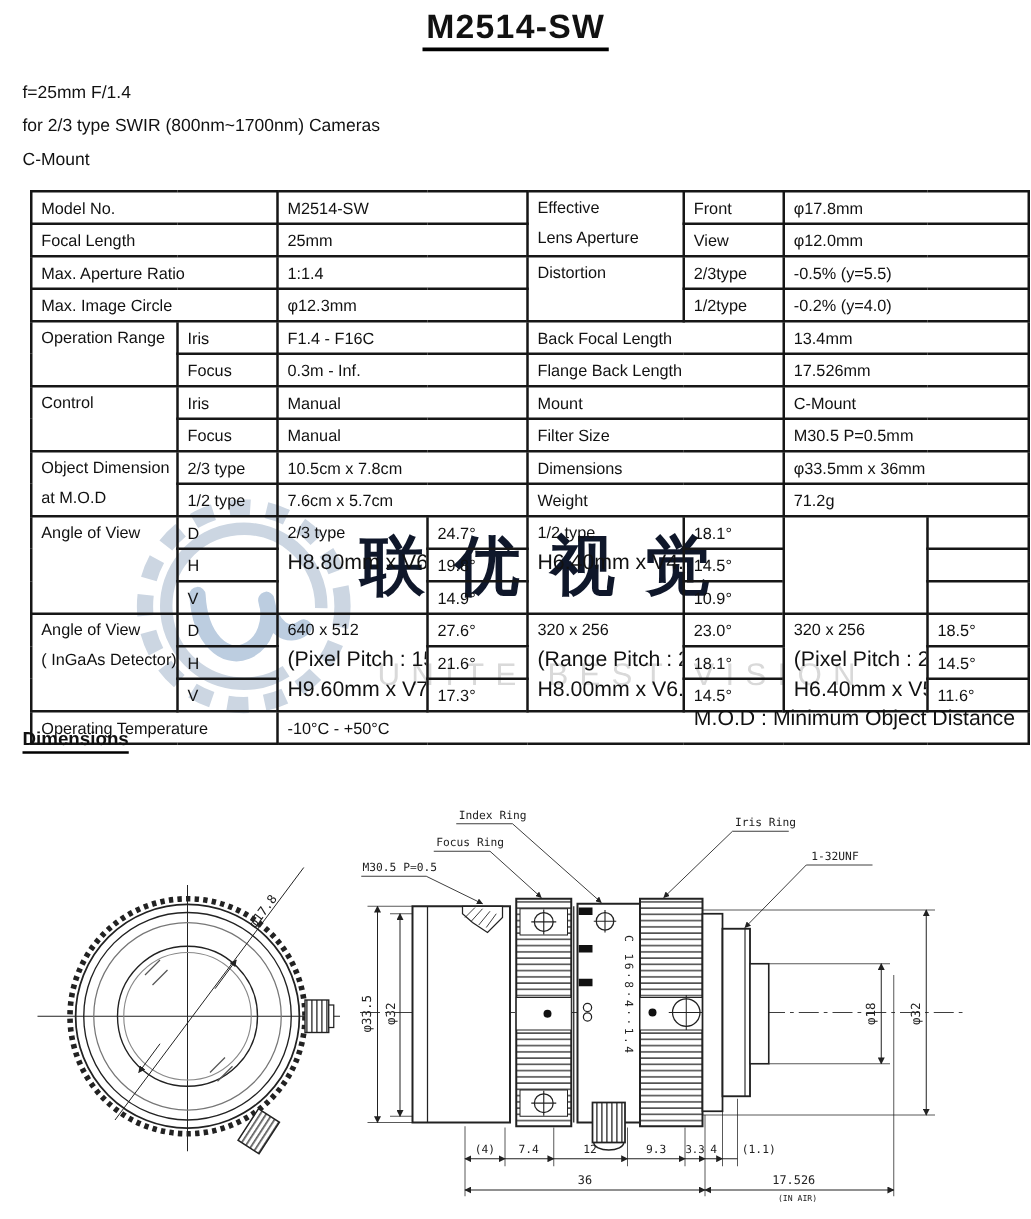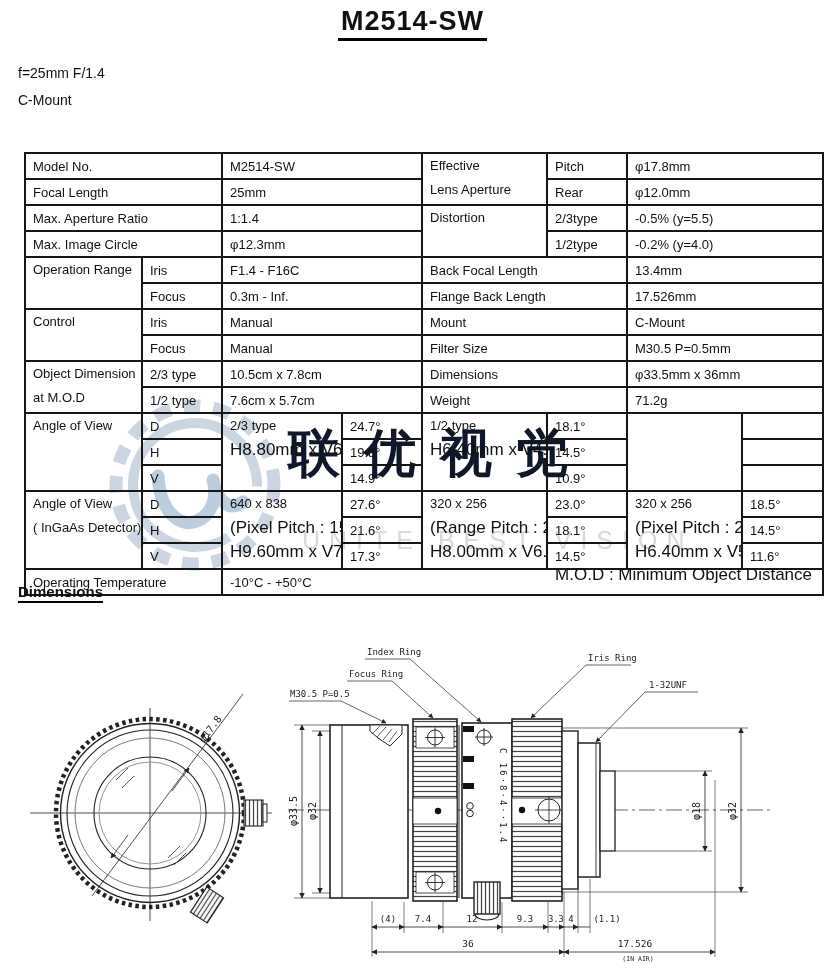--- a/index.html
+++ b/index.html
@@ -36,20 +36,21 @@
   </svg>
   <div class="wm-cn">联优视觉</div>
   <div class="wm-en">UNITE BEST VISION</div>
 
   <div class="content">
 
     <div class="title"><span>M2514-SW</span></div>
 
     <div class="subtitle">
       <div>f=25mm  F/1.4</div>
+      <div>for 2/3 type SWIR (800nm~1700nm) Cameras</div>
       <div>C-Mount</div>
     </div>
 
     <table class="spec">
       <colgroup>
           <col style="width:117px">
           <col style="width:80px">
           <col style="width:120px">
           <col style="width:80px">
           <col style="width:125px">
@@ -58,27 +59,27 @@
           <col style="width:81px">
         </colgroup>
       <tbody>
           <tr>
         <td colspan="2">Model No.</td>
         <td colspan="2">M2514-SW</td>
         <td rowspan="2" class="tp">
           <div class="ln">Effective</div>
           <div class="ln">Lens Aperture</div>
         </td>
-        <td>Pitch</td>
+        <td>Front</td>
         <td colspan="2">φ17.8mm</td>
       </tr>
       <tr>
         <td colspan="2">Focal Length</td>
         <td colspan="2">25mm</td>
-        <td>Rear</td>
+        <td>View</td>
         <td colspan="2">φ12.0mm</td>
       </tr>
       <tr>
         <td colspan="2">Max. Aperture Ratio</td>
         <td colspan="2">1:1.4</td>
         <td rowspan="2" class="tp">
               <div class="ln">Distortion</div>
             </td>
         <td>2/3type</td>
         <td colspan="2">-0.5% (y=5.5)</td>
@@ -165,21 +166,21 @@
         <td>10.9°</td>
         <td></td>
       </tr>
       <tr>
         <td rowspan="3" class="tp">
           <div class="ln">Angle of View</div>
           <div class="ln">( InGaAs Detector)</div>
         </td>
         <td>D</td>
         <td rowspan="3" class="tp">
-          <div class="ln">640 x 838</div>
+          <div class="ln">640 x 512</div>
           <div class="ln s">(Pixel Pitch : 15μm)</div>
           <div class="ln s">H9.60mm x V7.68mm</div>
         </td>
         <td>27.6°</td>
         <td rowspan="3" class="tp">
           <div class="ln">320 x 256</div>
           <div class="ln s">(Range Pitch : 25μm)</div>
           <div class="ln s">H8.00mm x V6.40mm</div>
         </td>
         <td>23.0°</td>

